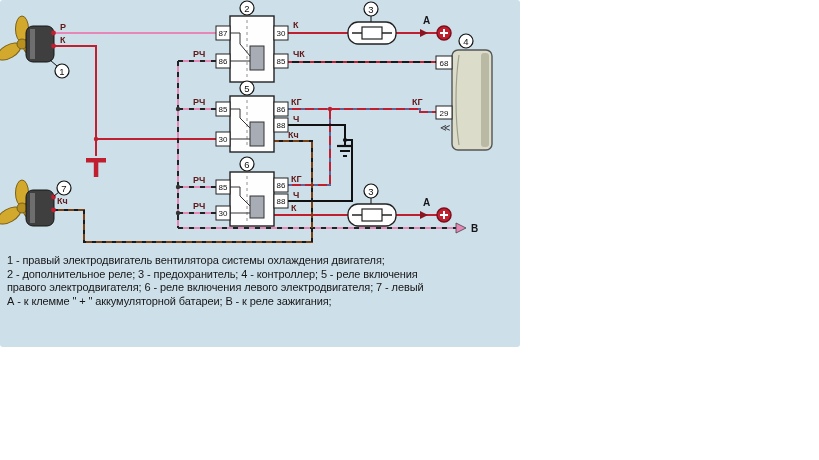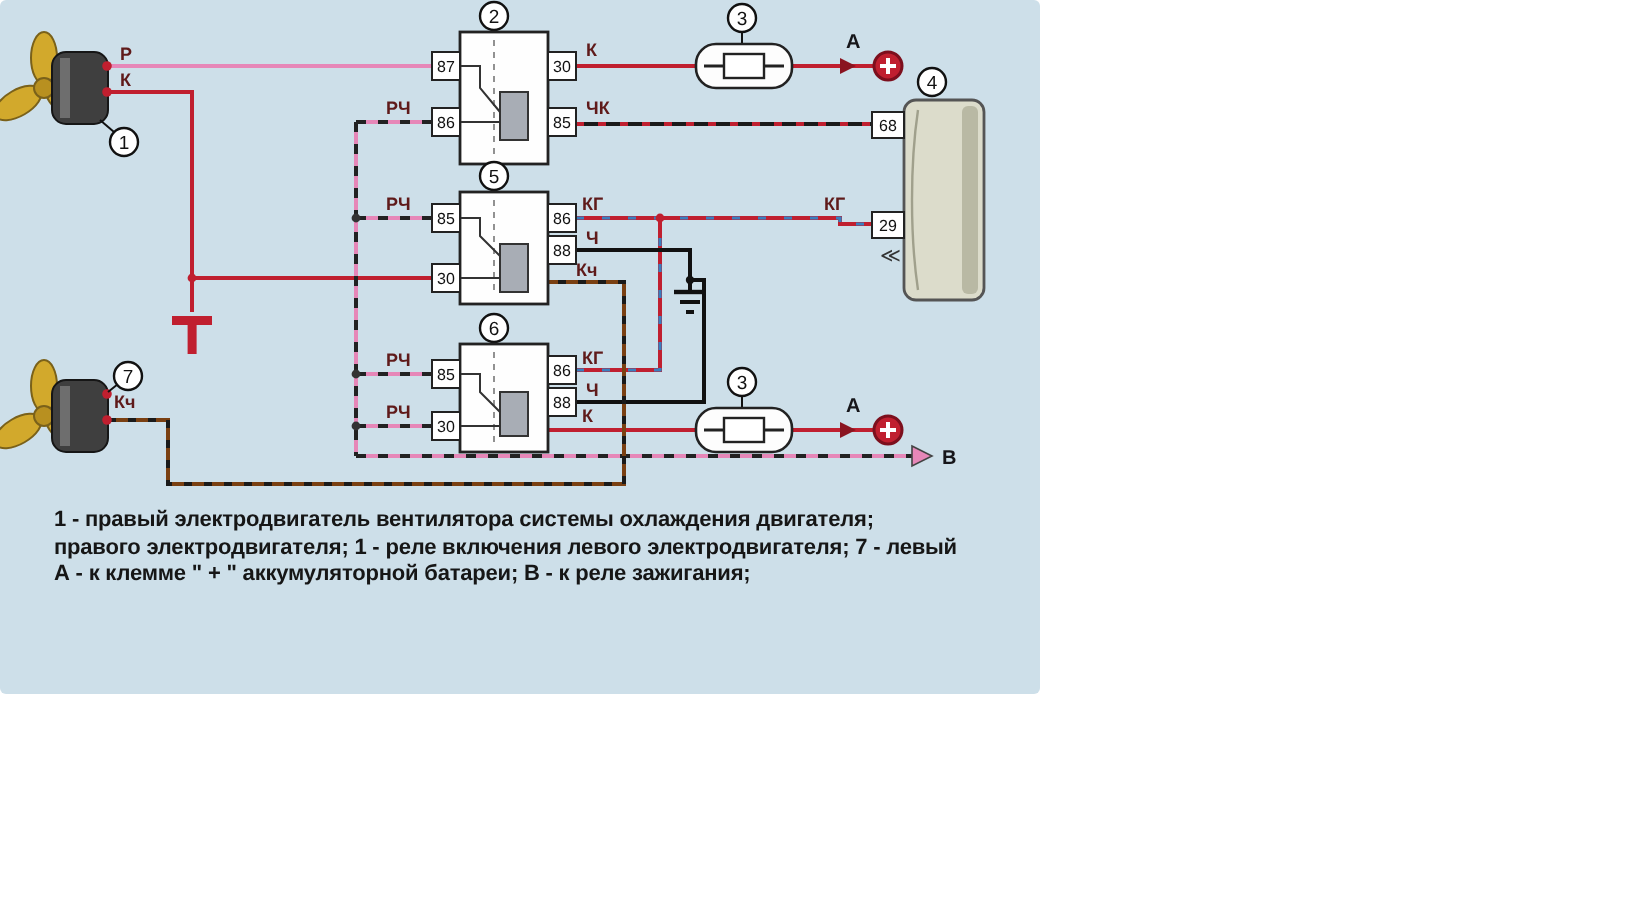--- a/index.html
+++ b/index.html
@@ -5,22 +5,22 @@
   html,body{margin:0;padding:0;background:#fff;}
   .stage{position:relative;width:819px;height:460px;background:#fff;overflow:hidden;
          font-family:"Liberation Sans",sans-serif;}
   .panel{position:absolute;left:0;top:0;width:520px;height:347px;background:#cddfe9;border-radius:3px;}
   svg{display:block;}
   .pin{font:8px "Liberation Sans",sans-serif;fill:#111;}
   .wl{font:bold 9px "Liberation Sans",sans-serif;fill:#5f1a1a;}
   .badge{font:9.5px "Liberation Sans",sans-serif;fill:#111;}
   .term{font:bold 10px "Liberation Sans",sans-serif;fill:#16161a;}
   .mark{font:10px "DejaVu Sans",sans-serif;fill:#333;}
-  .legend{position:absolute;left:7px;top:254px;width:508px;font-size:11px;font-weight:bold;
-          color:#161616;line-height:13.5px;letter-spacing:-0.1px;margin-left:20px;}
+  .legend{position:absolute;left:7px;top:254px;width:508px;font-size:11px;font-weight:normal;
+          color:#161616;line-height:13.5px;letter-spacing:-0.1px;}
 </style>
 </head>
 <body>
 
 <div class="stage">
   <div class="panel">
 
     <svg width="520" height="252" viewBox="0 0 520 252">
 
       <path d="M54,33 H216" stroke="#e687b8" stroke-width="2" fill="none"></path>
@@ -224,18 +224,19 @@
         <rect x="436" y="106" width="16" height="13" fill="#fff" stroke="#222"></rect>
         <text x="444" y="115.5" text-anchor="middle" class="pin">29</text>
         <text x="440" y="131" class="mark">≪</text>
       </g>
       <text x="412" y="105" class="wl">КГ</text>
 
     </svg>
 
     <div class="legend">
       <div>1 - правый электродвигатель вентилятора системы охлаждения двигателя;</div>
-      <div>правого электродвигателя; 1 - реле включения левого электродвигателя; 7 - левый</div>
+      <div>2 - дополнительное реле; 3 - предохранитель; 4 - контроллер; 5 - реле включения</div>
+      <div>правого электродвигателя; 6 - реле включения левого электродвигателя; 7 - левый</div>
       <div>А - к клемме " + " аккумуляторной батареи; В - к реле зажигания;</div>
     </div>
 
   </div>
 </div>
 
 </body></html>

